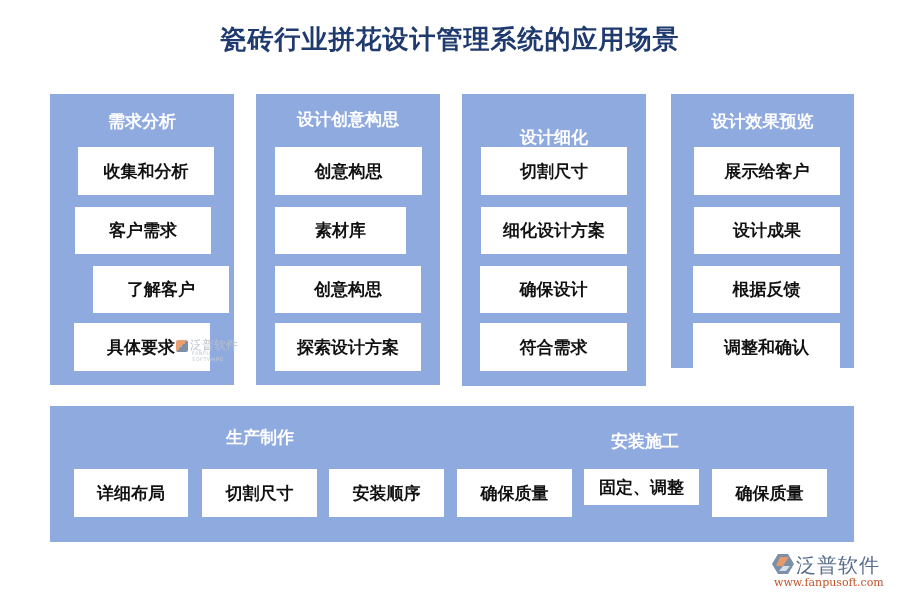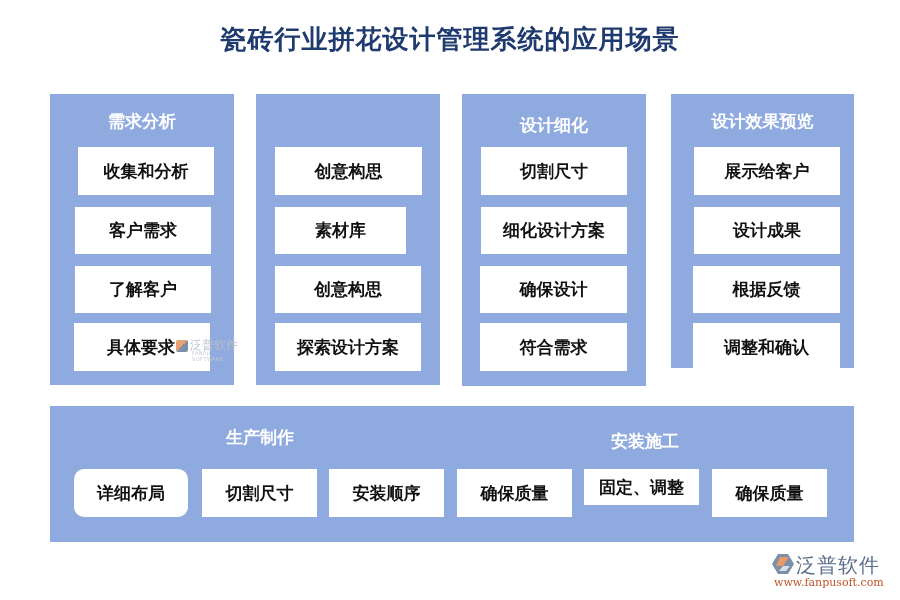--- a/index.html
+++ b/index.html
@@ -46,51 +46,52 @@
 </style>
 </head>
 <body>
 
 <div class="title">瓷砖行业拼花设计管理系统的应用场景</div>
 
 <div class="panel" style="left:50px;top:94px;width:184px;height:291px;">
   <div class="panel-title" style="top:16px;">需求分析</div>
   <div class="box" style="left:28px;top:53px;width:136px;height:48px;">收集和分析</div>
   <div class="box" style="left:25px;top:113px;width:136px;height:47px;">客户需求</div>
-  <div class="box" style="left:25px;top:172px;width:136px;height:47px;">了解客户</div>
+  <div class="box" style="left:43px;top:172px;width:136px;height:47px;">了解客户</div>
   <div class="box" style="left:24px;top:229px;width:136px;height:48px;justify-content:flex-start;padding-left:33px;box-sizing:border-box;">具体要求</div>
 </div>
 
 <div class="panel" style="left:256px;top:94px;width:184px;height:291px;">
+  <div class="panel-title" style="top:14px;">设计创意构思</div>
   <div class="box" style="left:19px;top:53px;width:147px;height:48px;">创意构思</div>
   <div class="box" style="left:19px;top:113px;width:131px;height:47px;">素材库</div>
   <div class="box" style="left:19px;top:172px;width:146px;height:47px;">创意构思</div>
   <div class="box" style="left:19px;top:229px;width:146px;height:48px;">探索设计方案</div>
 </div>
 
 <div class="panel" style="left:462px;top:94px;width:184px;height:292px;">
-  <div class="panel-title" style="top:20px;">设计细化</div>
+  <div class="panel-title" style="top:32px;">设计细化</div>
   <div class="box" style="left:19px;top:53px;width:146px;height:48px;">切割尺寸</div>
   <div class="box" style="left:19px;top:113px;width:146px;height:47px;">细化设计方案</div>
   <div class="box" style="left:18px;top:172px;width:147px;height:47px;">确保设计</div>
   <div class="box" style="left:18px;top:229px;width:147px;height:48px;">符合需求</div>
 </div>
 
 <div class="panel" style="left:671px;top:94px;width:183px;height:274px;">
   <div class="panel-title" style="top:16px;">设计效果预览</div>
   <div class="box" style="left:23px;top:53px;width:146px;height:48px;">展示给客户</div>
   <div class="box" style="left:23px;top:113px;width:146px;height:47px;">设计成果</div>
   <div class="box" style="left:22px;top:172px;width:147px;height:47px;">根据反馈</div>
   <div class="box" style="left:22px;top:229px;width:147px;height:48px;">调整和确认</div>
 </div>
 
 <div class="panel" style="left:50px;top:406px;width:804px;height:136px;">
   <div style="position:absolute;left:160px;top:20px;width:100px;text-align:center;color:#fff;font-weight:bold;font-size:17px;">生产制作</div>
   <div style="position:absolute;left:545px;top:24px;width:100px;text-align:center;color:#fff;font-weight:bold;font-size:17px;">安装施工</div>
-  <div class="box" style="left:24px;top:63px;width:114px;height:48px;border-radius:10px;">详细布局</div>
+  <div class="box" style="left:24px;top:63px;width:114px;height:48px;">详细布局</div>
   <div class="box" style="left:152px;top:63px;width:115px;height:48px;">切割尺寸</div>
   <div class="box" style="left:279px;top:63px;width:115px;height:48px;">安装顺序</div>
   <div class="box" style="left:407px;top:63px;width:115px;height:48px;">确保质量</div>
   <div class="box" style="left:534px;top:63px;width:115px;height:36px;">固定、调整</div>
   <div class="box" style="left:662px;top:63px;width:115px;height:48px;">确保质量</div>
 </div>
 
 <div class="wm-inline">
   <span class="logo"></span>
   <span>泛普软件</span>

